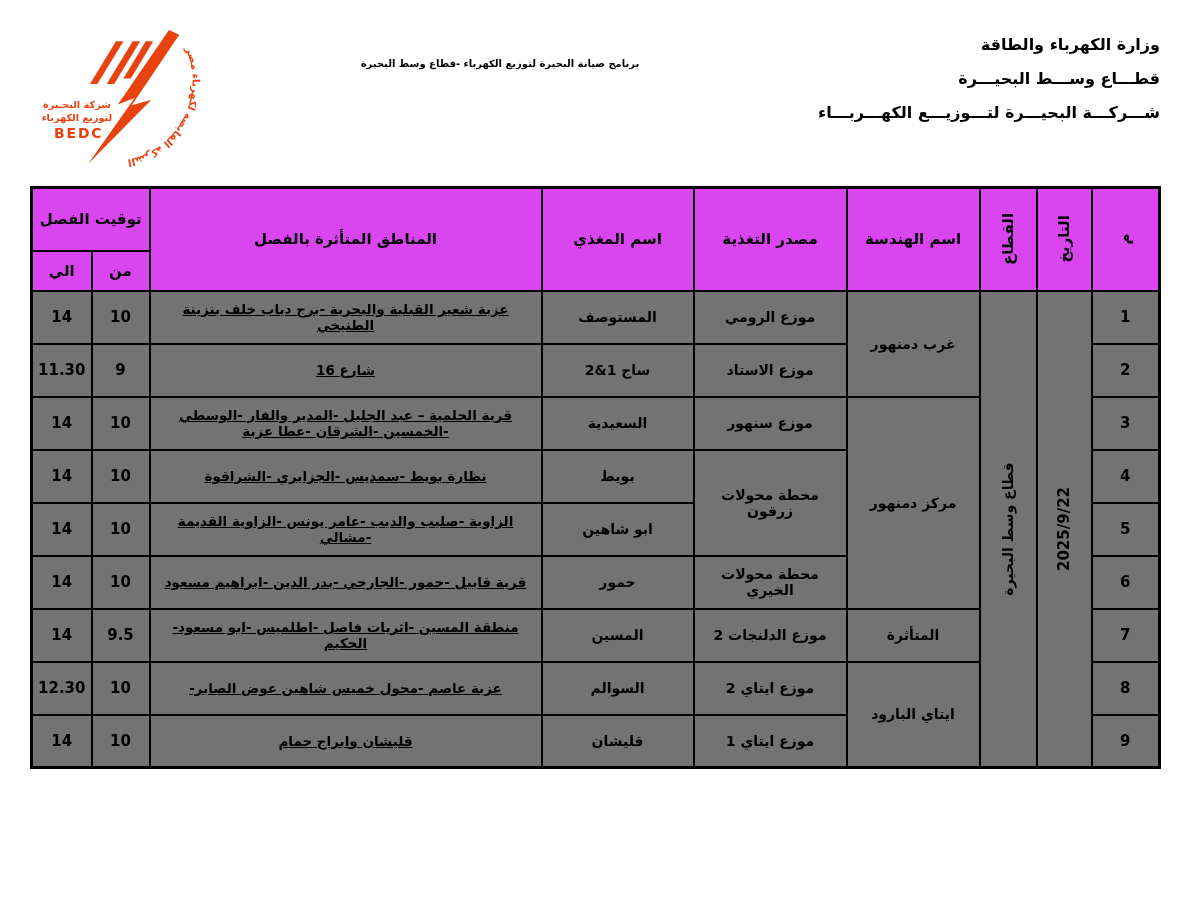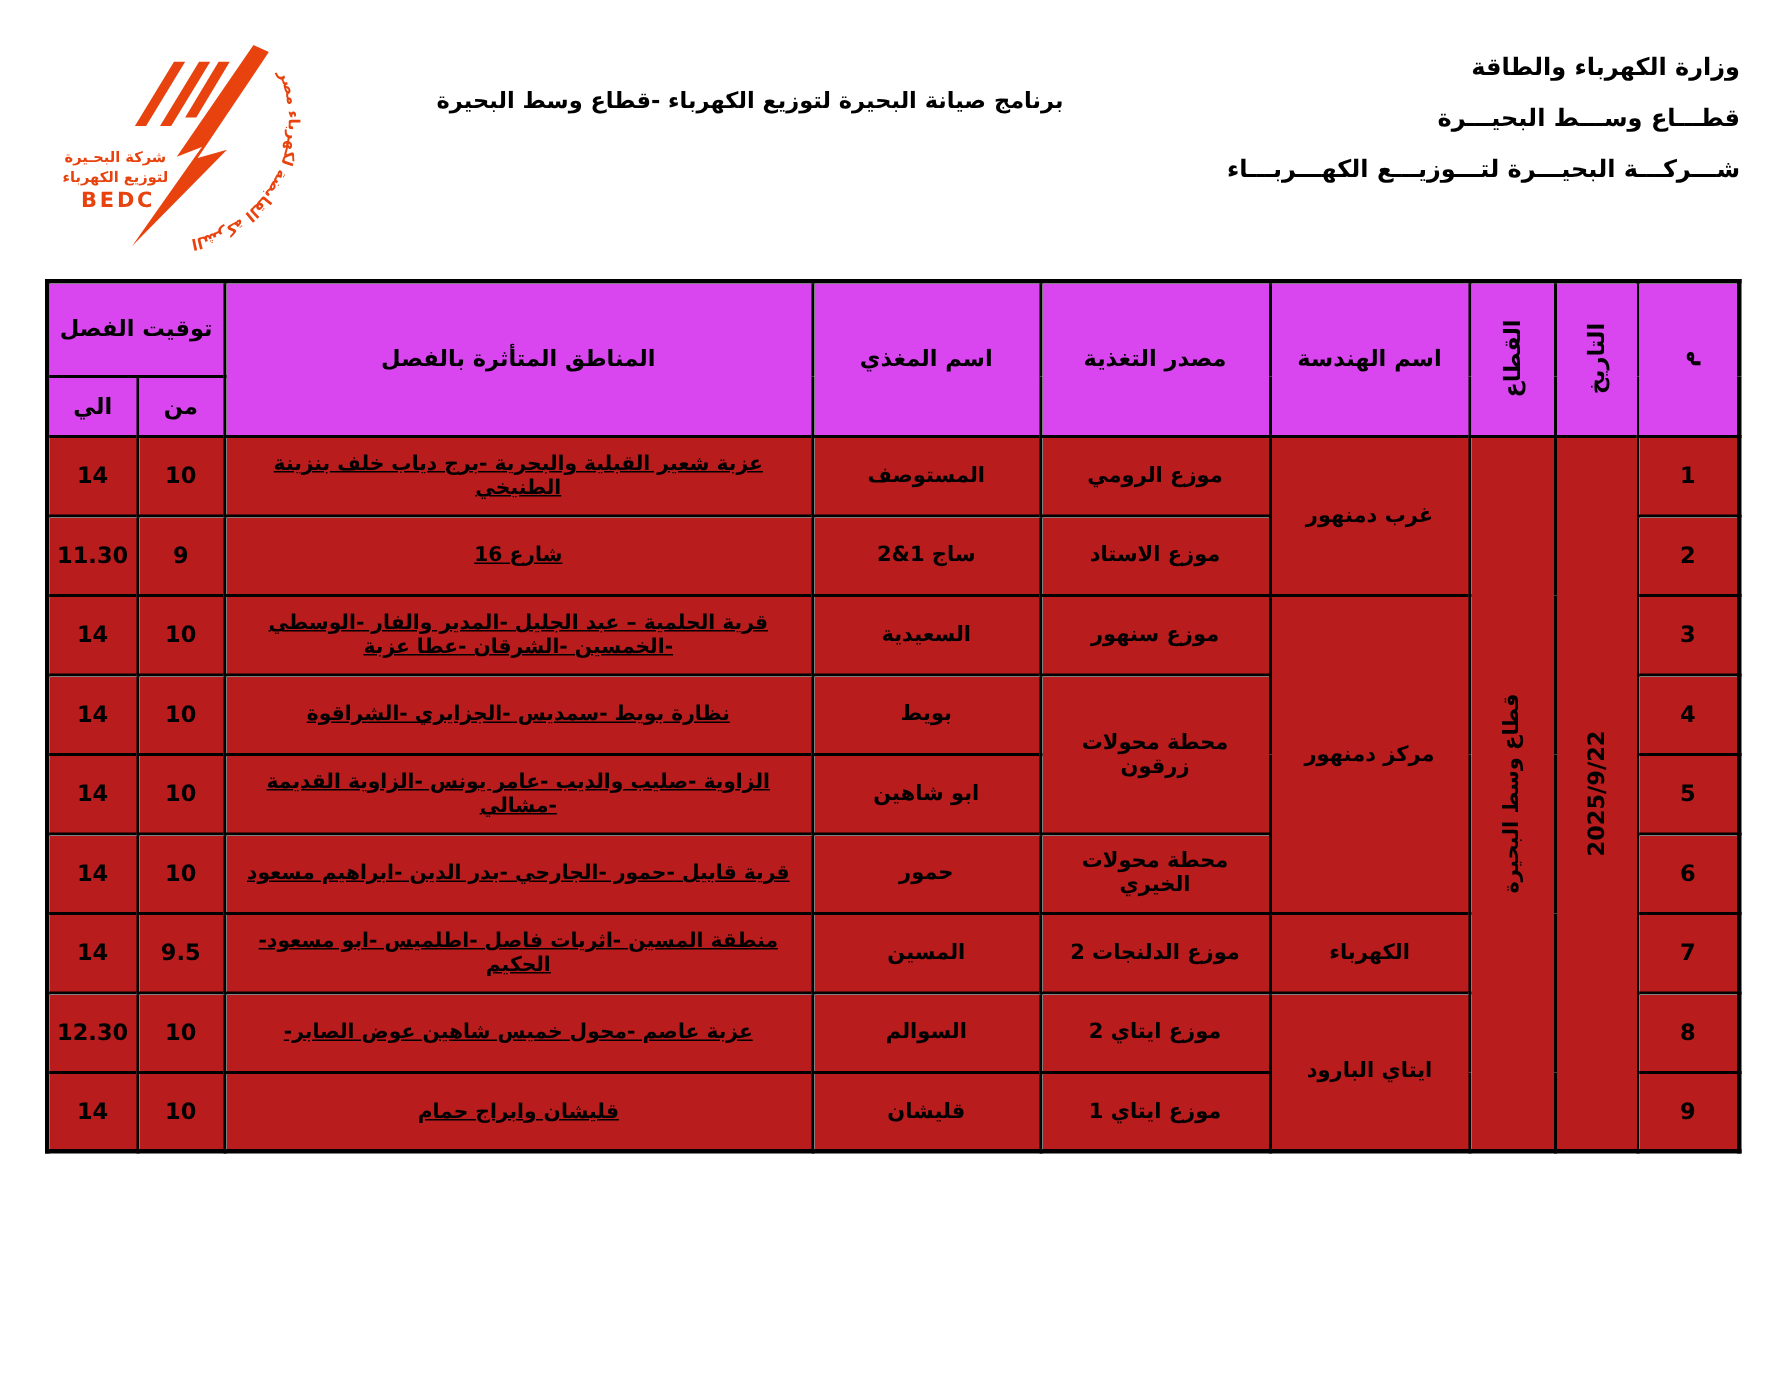--- a/index.html
+++ b/index.html
@@ -3,38 +3,38 @@
 <meta charset="utf-8">
 <style>
   html,body{margin:0;padding:0;background:#ffffff;}
   .page{
     position:relative;width:1188px;height:918px;background:#ffffff;overflow:hidden;
     font-family:"DejaVu Sans",sans-serif;font-weight:bold;color:#000;
   }
   
   .logo-wrap{position:absolute;left:36px;top:22px;width:186px;height:150px;}
   .title-block{position:absolute;left:285px;top:58px;width:430px;text-align:center;direction:rtl;}
-  .title-line1{font-size:15px;margin-bottom:28px;}
+  .title-line1{font-size:10px;margin-bottom:28px;}
   .title-line2{font-size:15px;}
   .org-block{position:absolute;right:28px;top:28px;width:350px;direction:rtl;font-size:16px;line-height:34px;}
   
   table.sched{
     position:absolute;left:30px;top:186px;width:1128px;
     border-collapse:collapse;table-layout:fixed;direction:rtl;
     border:3px solid #000;
   }
   table.sched th, table.sched td{
     border:2px solid #000;text-align:center;vertical-align:middle;
     padding:2px 4px;overflow:hidden;
   }
   table.sched thead th{background:#d946ef;font-size:15px;}
   thead tr.h1{height:63px;}
   thead tr.h2{height:40px;}
   tbody tr{height:53px;}
-  td{background:#b91c1c;font-size:14px;}
+  td{background:#737373;font-size:14px;}
   td.areas-cell{font-size:13.5px;text-decoration:underline;}
   td.num-cell, td.time-cell{font-size:15px;}
   .vcell{position:relative;}
   .vert{
     position:absolute;left:50%;top:50%;
     transform:translate(-50%,-50%) rotate(-90deg);
     white-space:nowrap;display:block;
   }
   .vert-date{font-size:15px;}
   .vert-sector{font-size:14px;}
@@ -161,21 +161,21 @@
         <tr>
           <td class="num-cell">6</td>
           <td rowspan="1">محطة محولات الخيري</td>
           <td>حمور</td>
           <td class="areas-cell">قرية قابيل -حمور -الجارحي -بدر الدين -ابراهيم مسعود</td>
           <td class="time-cell">10</td>
           <td class="time-cell">14</td>
         </tr>
         <tr>
           <td class="num-cell">7</td>
-          <td rowspan="1">الكهرباء</td>
+          <td rowspan="1">المتأثرة</td>
           <td rowspan="1">موزع الدلنجات 2</td>
           <td>المسين</td>
           <td class="areas-cell">منطقة المسين -اثريات فاصل -اطلميس -ابو مسعود-الحكيم</td>
           <td class="time-cell">9.5</td>
           <td class="time-cell">14</td>
         </tr>
         <tr>
           <td class="num-cell">8</td>
           <td rowspan="2">ايتاي البارود</td>
           <td rowspan="1">موزع ايتاي 2</td>

